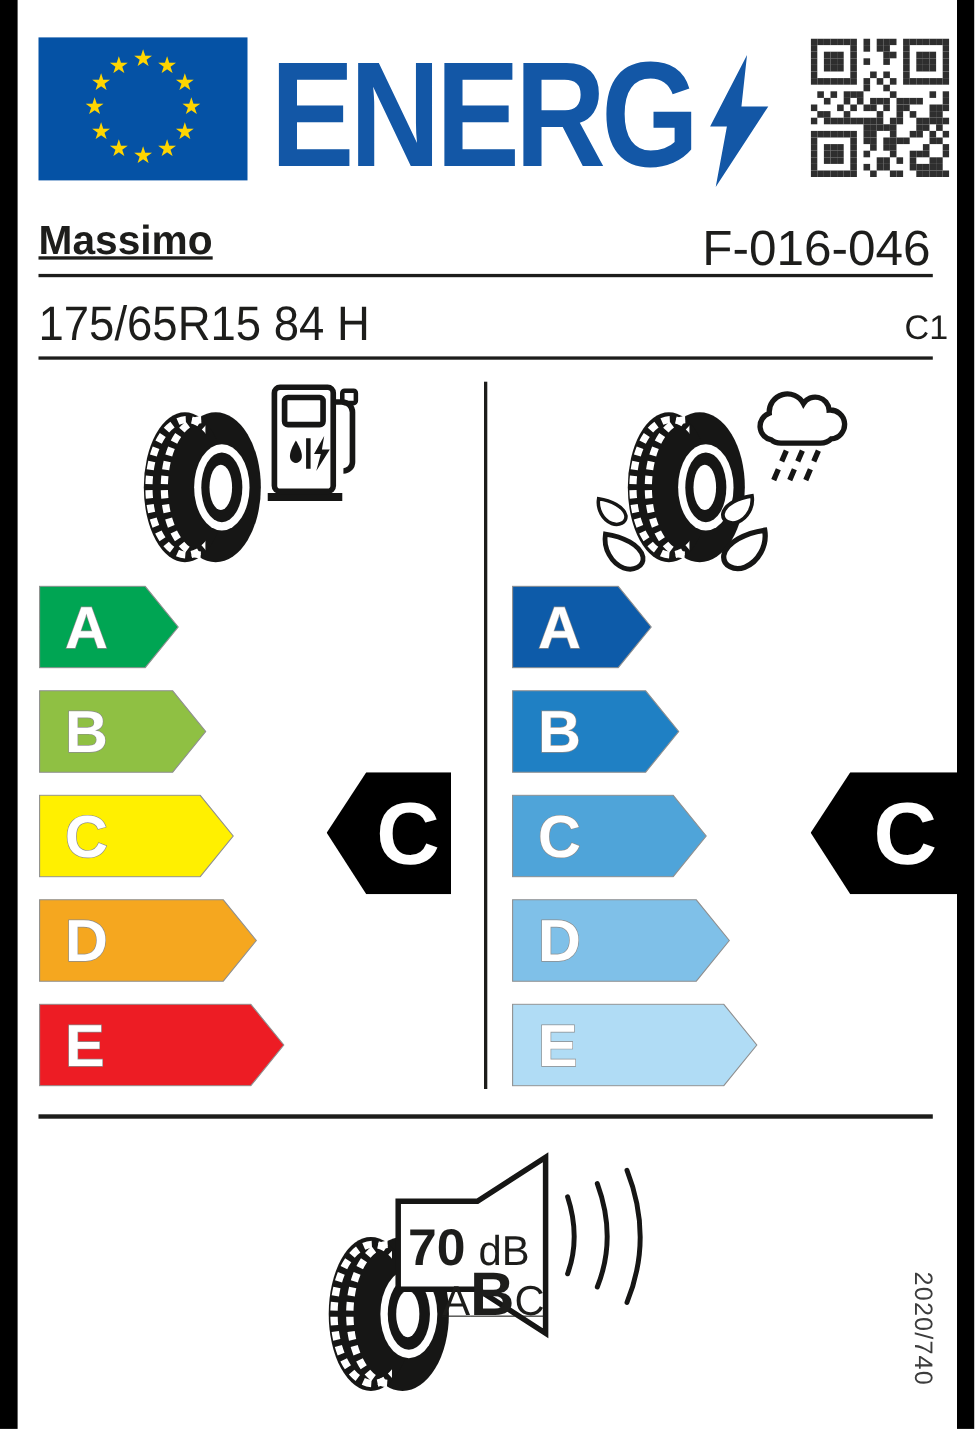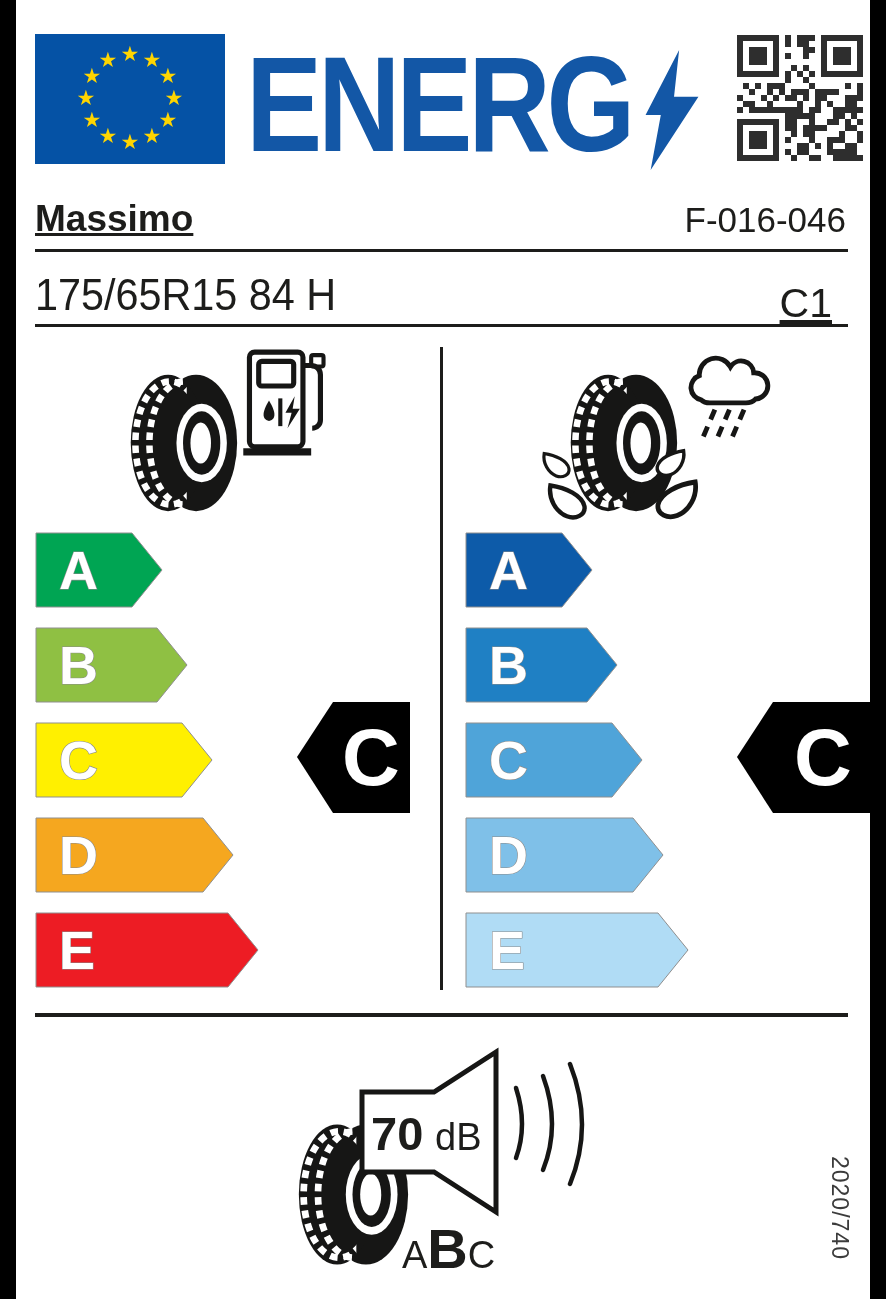--- a/index.html
+++ b/index.html
@@ -5,31 +5,31 @@
   html,body{margin:0;padding:0;background:#fff;}
   .label{position:relative;width:886px;height:1299px;background:#fff;overflow:hidden;
          font-family:"Liberation Sans",sans-serif;color:#1d1d1b;}
   .abs{position:absolute;}
   .edge{position:absolute;top:0;width:16px;height:1299px;background:#000;}
   .flag{position:absolute;left:35px;top:34px;width:190px;height:130px;}
   .star{position:absolute;width:24px;height:24px;font-size:21px;line-height:24px;text-align:center;}
   .energ{position:absolute;left:246px;top:36px;font-size:136px;font-weight:bold;
          letter-spacing:-5px;transform:scaleX(.84);transform-origin:left top;line-height:136px;}
   .brand{position:absolute;left:35px;top:198px;font-size:37px;font-weight:bold;text-decoration:underline;}
-  .model{position:absolute;right:40px;top:200px;font-size:35px;}
+  .model{position:absolute;right:40px;top:200px;font-size:45px;}
   .rule{position:absolute;left:35px;width:813px;background:#1d1d1b;}
   .tsize{position:absolute;left:35px;top:270px;font-size:44px;transform:scaleX(.94);transform-origin:left top;}
-  .tclass{position:absolute;right:54px;top:280px;font-size:41px;text-decoration:underline;}
+  .tclass{position:absolute;right:24px;top:280px;font-size:31px;}
   .divider{position:absolute;left:440px;top:347px;width:3px;height:643px;background:#1d1d1b;}
   .grades{position:absolute;top:532px;width:260px;height:456px;}
   .grade{position:absolute;left:0;}
   .grade text{font-family:"Liberation Sans",sans-serif;font-weight:bold;font-size:54px;
               fill:#fff;stroke:#8c8c8c;stroke-width:1.2px;paint-order:stroke;}
   .rating text{font-family:"Liberation Sans",sans-serif;font-weight:bold;font-size:80px;fill:#fff;}
-  .noiseclasses{position:absolute;left:402px;top:1220px;line-height:58px;white-space:nowrap;}
+  .noiseclasses{position:absolute;left:402px;top:1152px;line-height:48px;white-space:nowrap;text-decoration:underline;}
   .nc{font-size:38px;}
   .nc-active{font-size:56px;font-weight:bold;}
   .reg{position:absolute;left:826px;top:1156px;font-size:23px;color:#3c3c3c;
        writing-mode:vertical-rl;text-orientation:sideways;letter-spacing:1px;}
   svg text.db-val{font-family:"Liberation Sans",sans-serif;font-weight:bold;font-size:47px;fill:#1d1d1b;}
   svg text.db-unit{font-family:"Liberation Sans",sans-serif;font-size:38px;fill:#1d1d1b;}
 </style>
 </head>
 <body>
 

